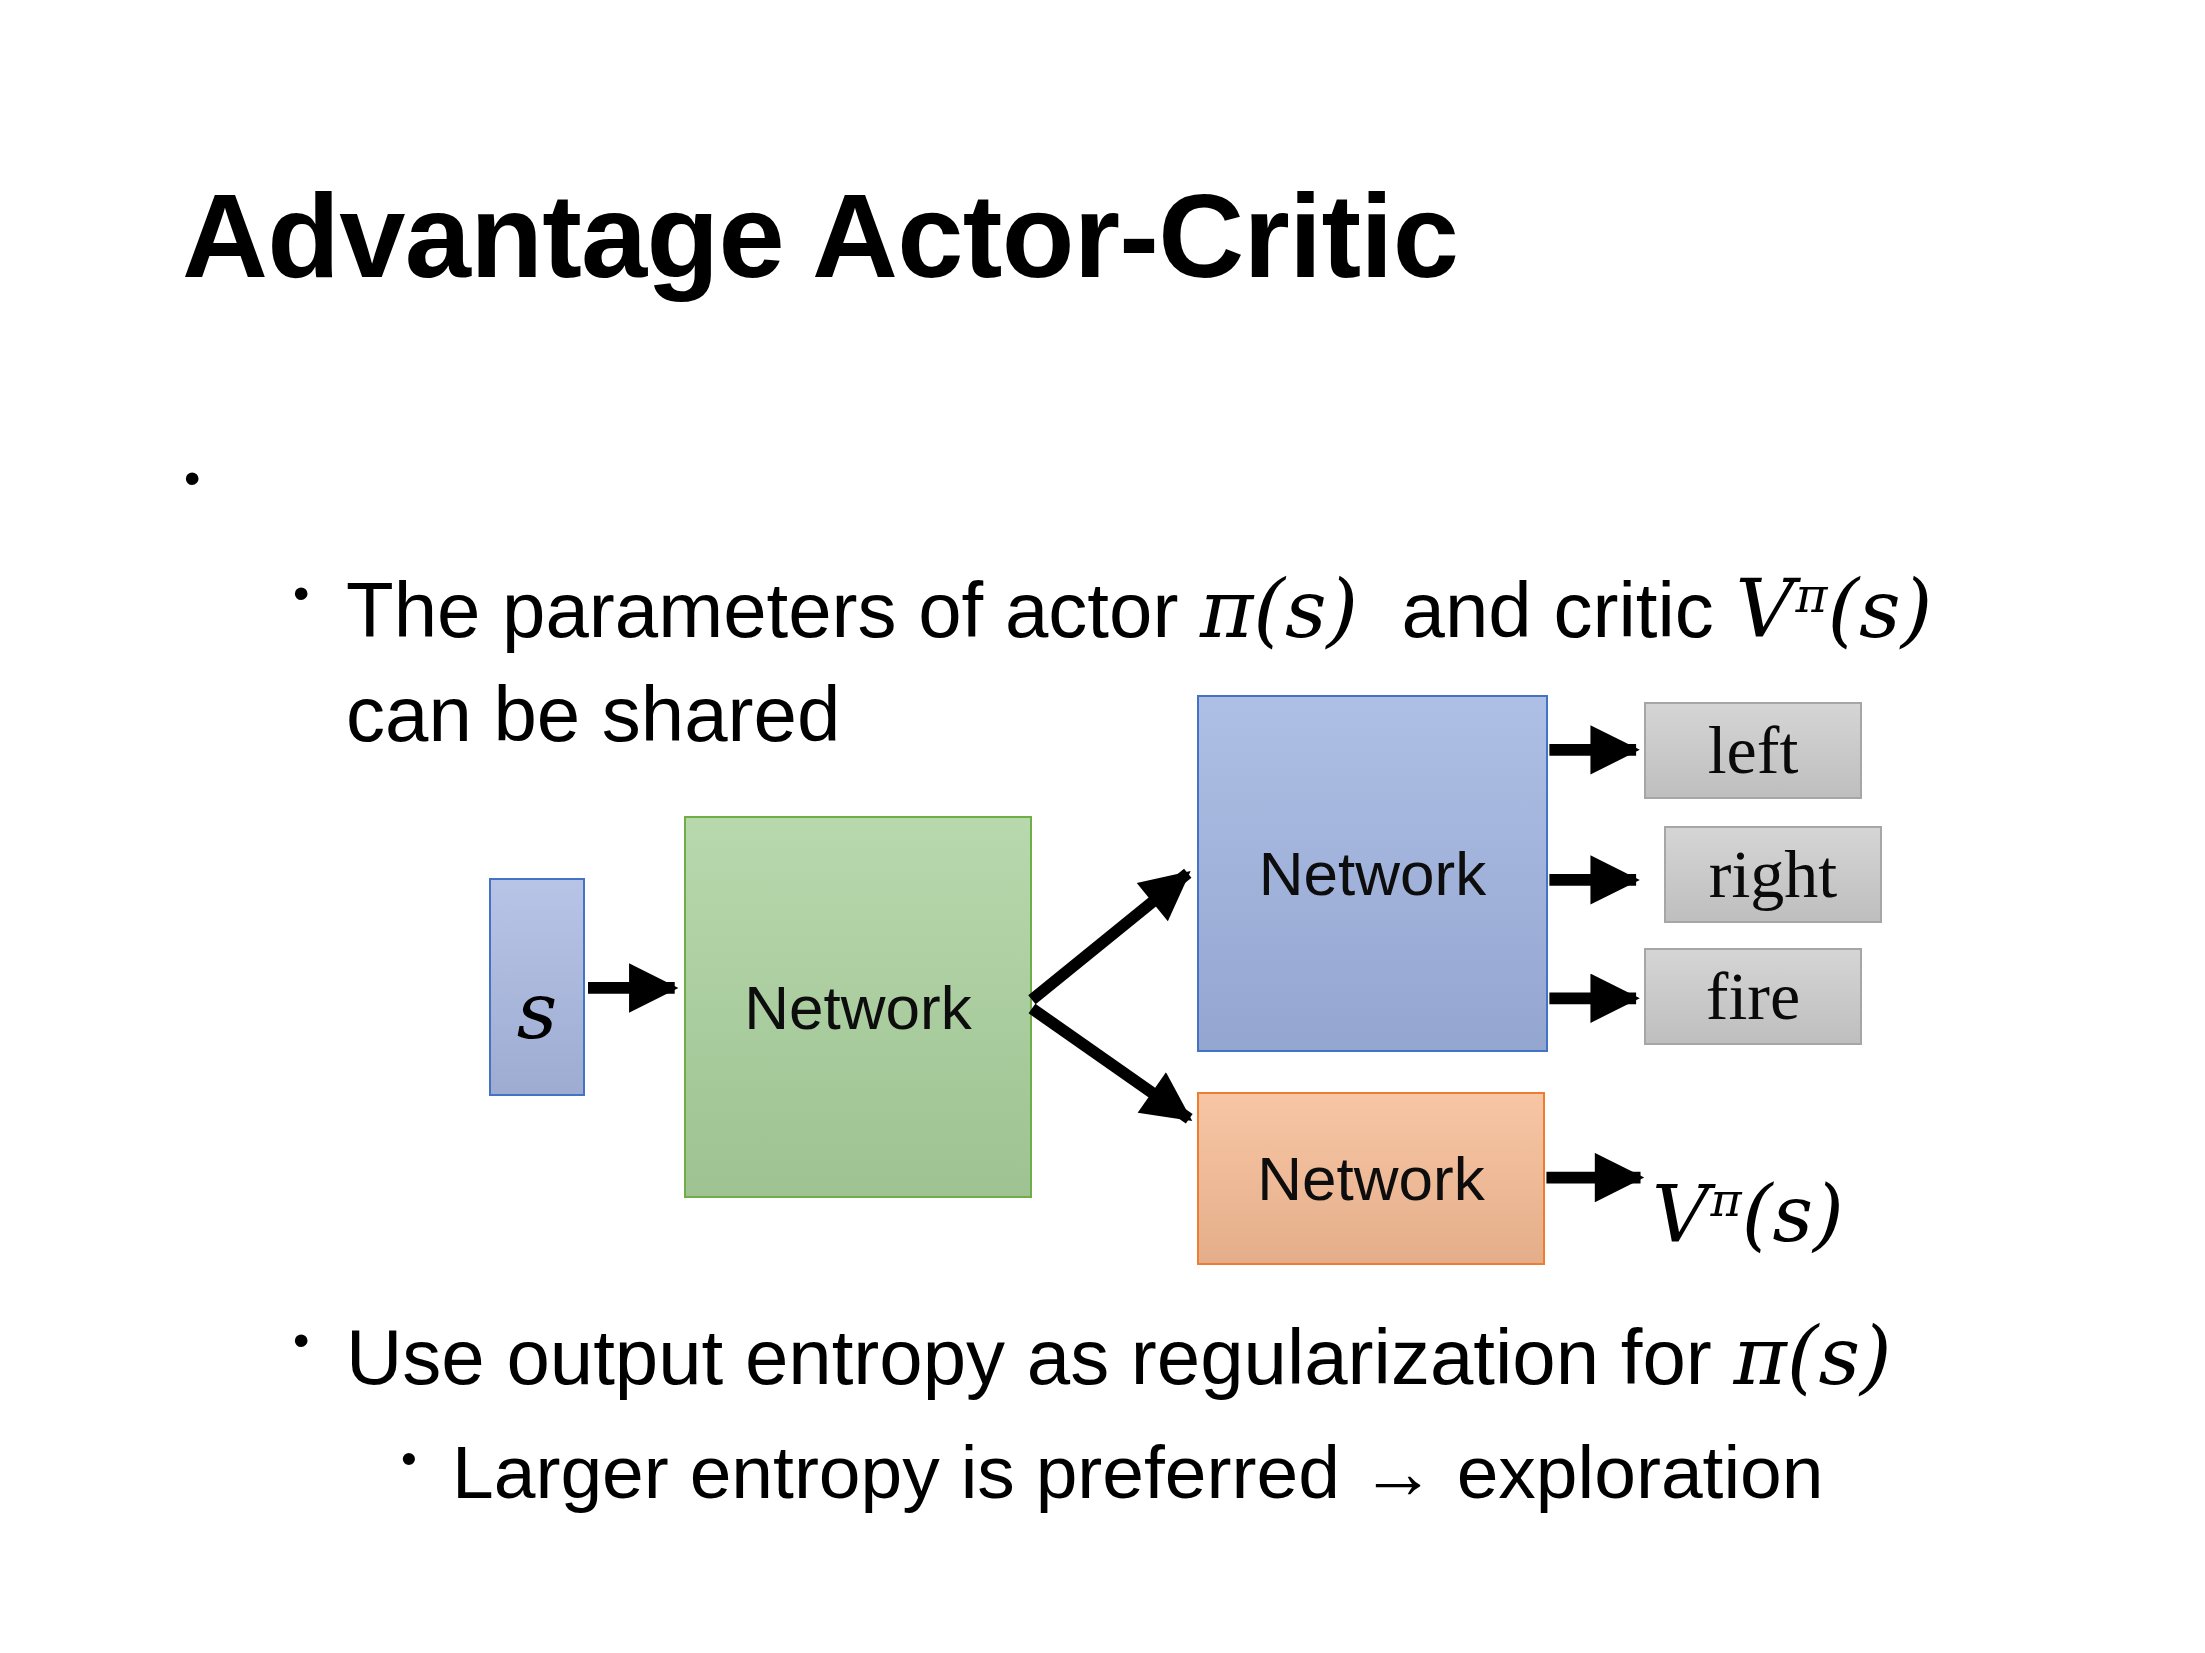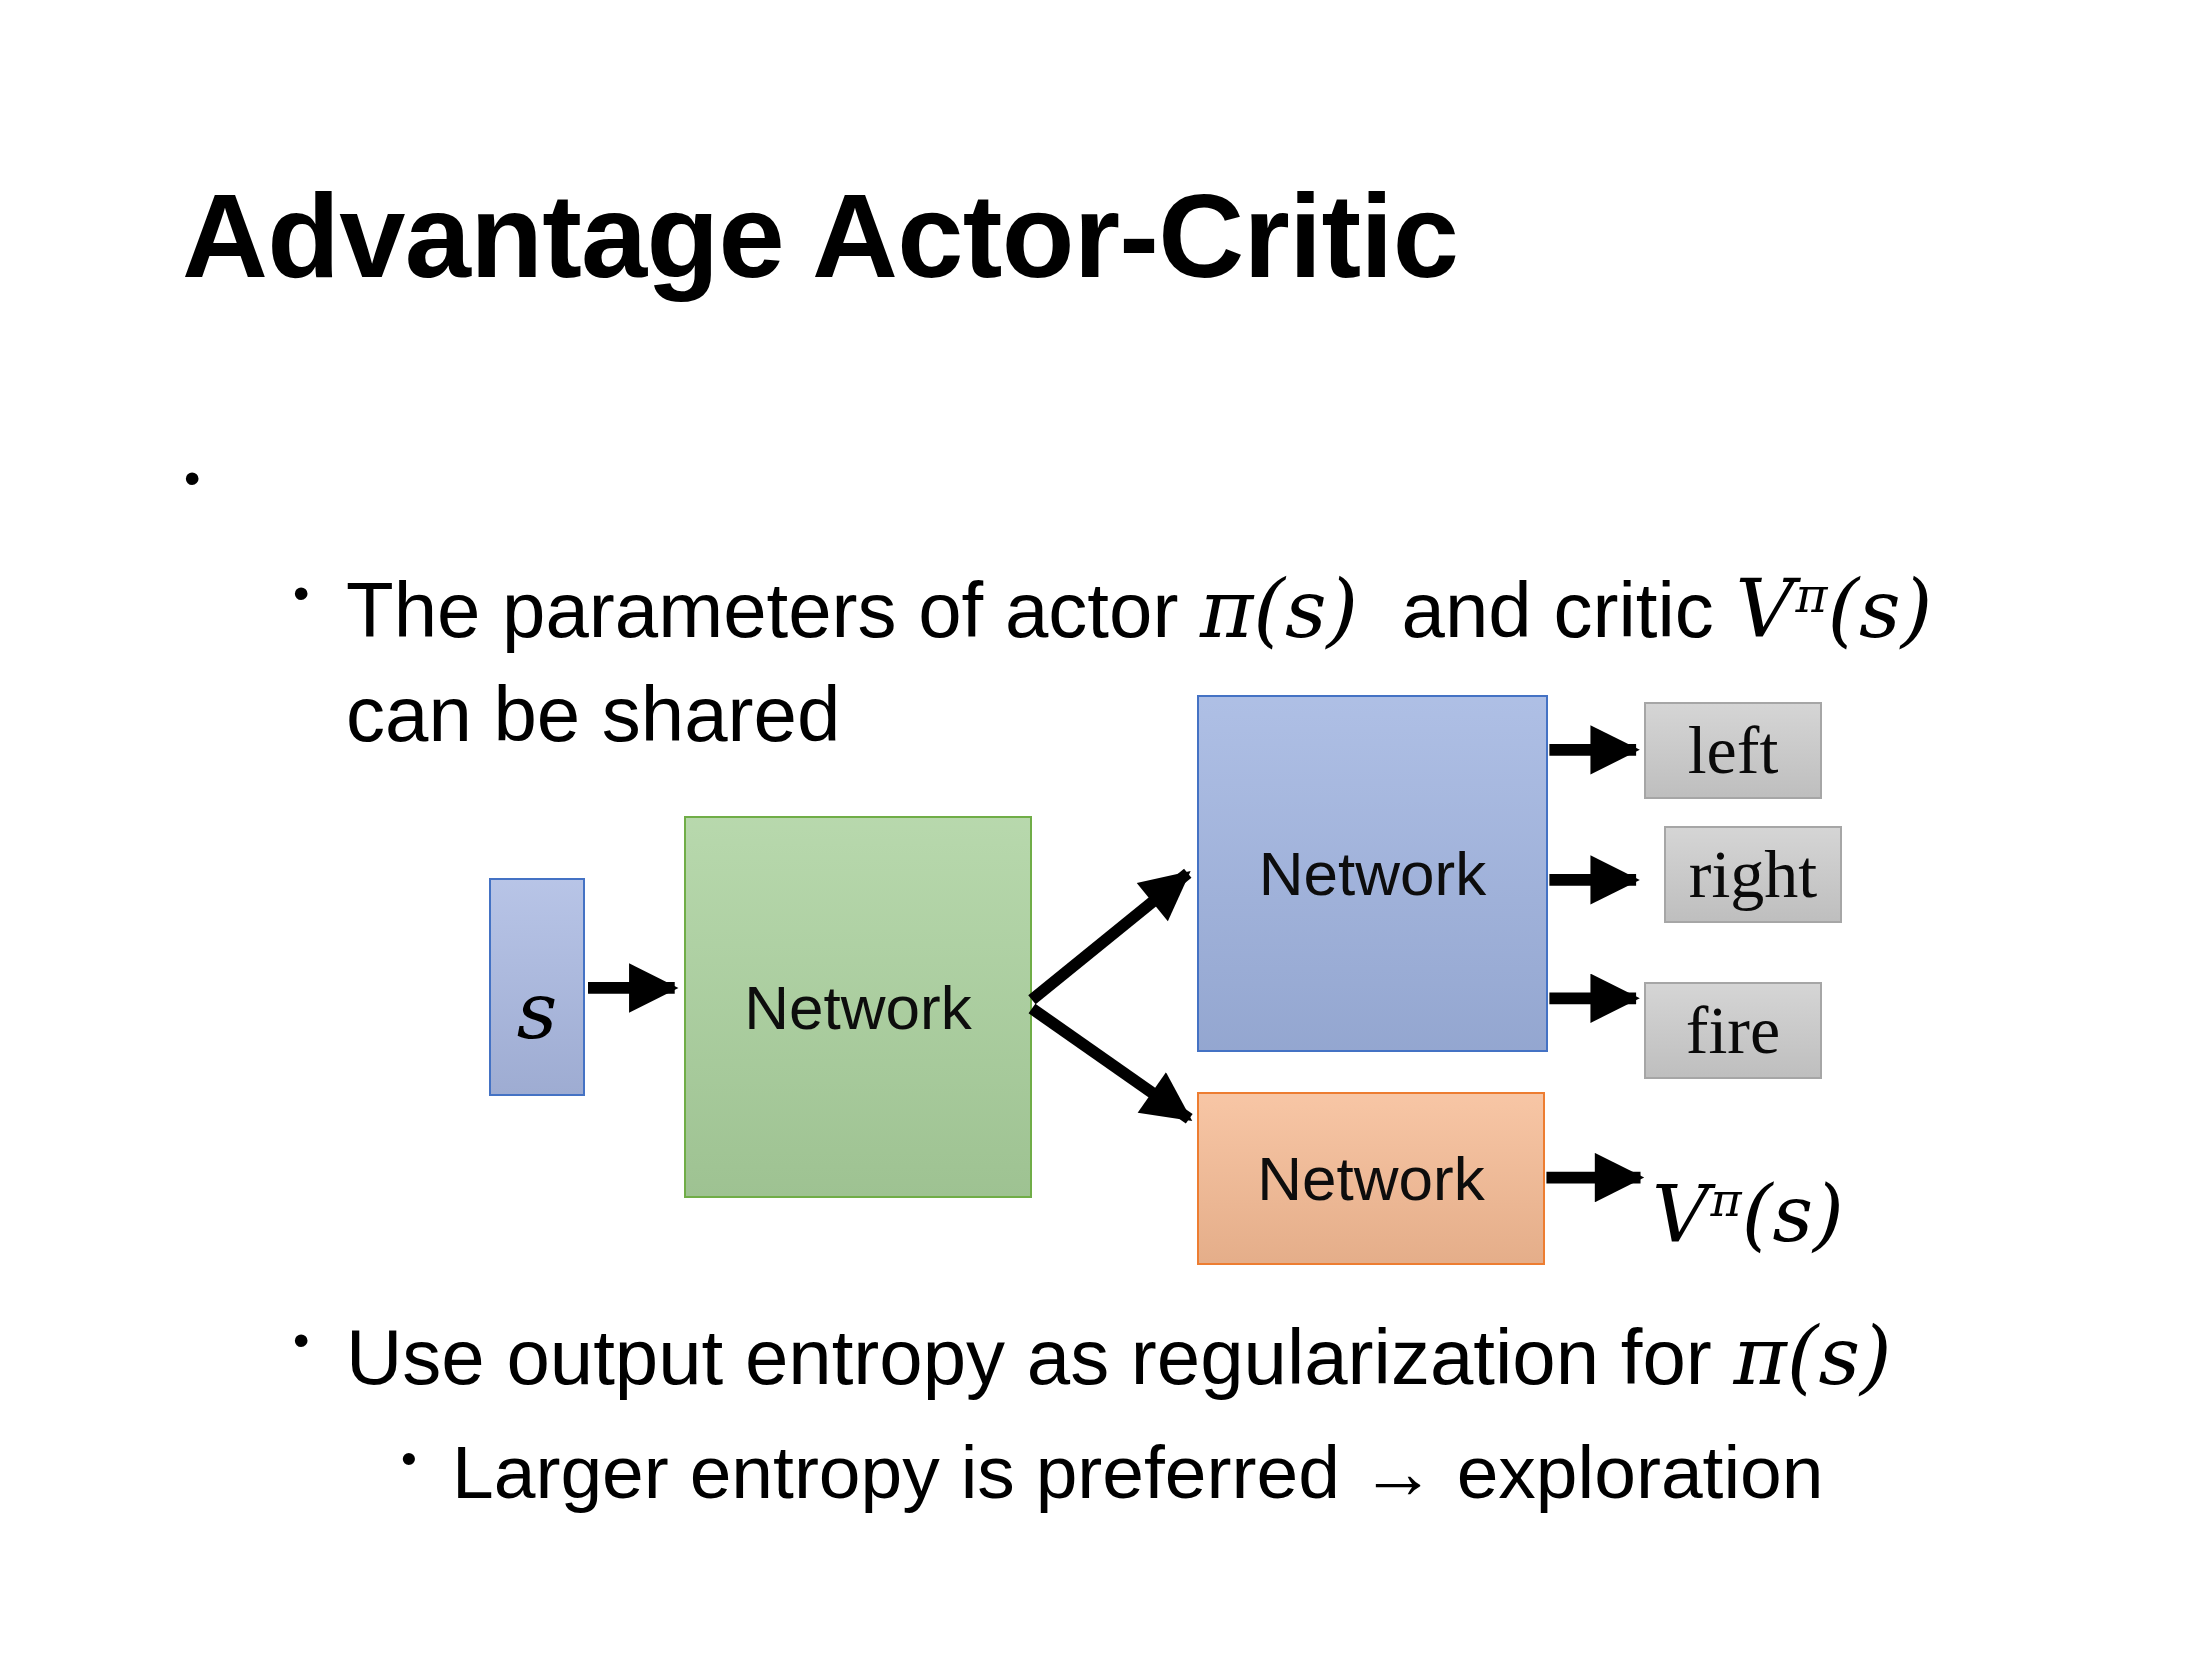--- a/index.html
+++ b/index.html
@@ -44,26 +44,26 @@
   .actor-box{
     left:1197px;top:695px;width:351px;height:357px;
     background-color:var(--actor-fill,#9fb3e0);border:2.9px solid var(--actor-border,#4472c4);
   }
   .critic-box{
     left:1197px;top:1092px;width:348px;height:173px;
     background-color:var(--critic-fill,#f6bb94);border:2.9px solid var(--critic-border,#ed7d31);
   }
   .network-label{font-size:62px;color:#0d0d0d;}
   .action-box{
-    left:1644px;width:178px;height:97px;
+    left:1644px;width:218px;height:97px;
     background-color:var(--action-fill,#cdcdcd);border:2.2px solid var(--action-border,#a6a6a6);
   }
   .action-left{top:702px;}
   .action-right{top:826px;margin-left:20px;}
-  .action-fire{top:948px;margin-top:34px;}
+  .action-fire{top:948px;}
   .action-label{font-family:"Liberation Serif","DejaVu Serif",serif;font-size:68px;color:#0a0a0a;}
   .critic-output{position:absolute;left:1652px;top:1120px;font-size:79px;}
   .arrows{position:absolute;left:0;top:0;width:2205px;height:1654px;pointer-events:none;}
   .arrows line{stroke:var(--arrow-color,#000);stroke-width:16;}
   .arrows .ah{fill:var(--arrow-color,#000);}
 </style>
 </head>
 <body>
 
 <div class="slide">

